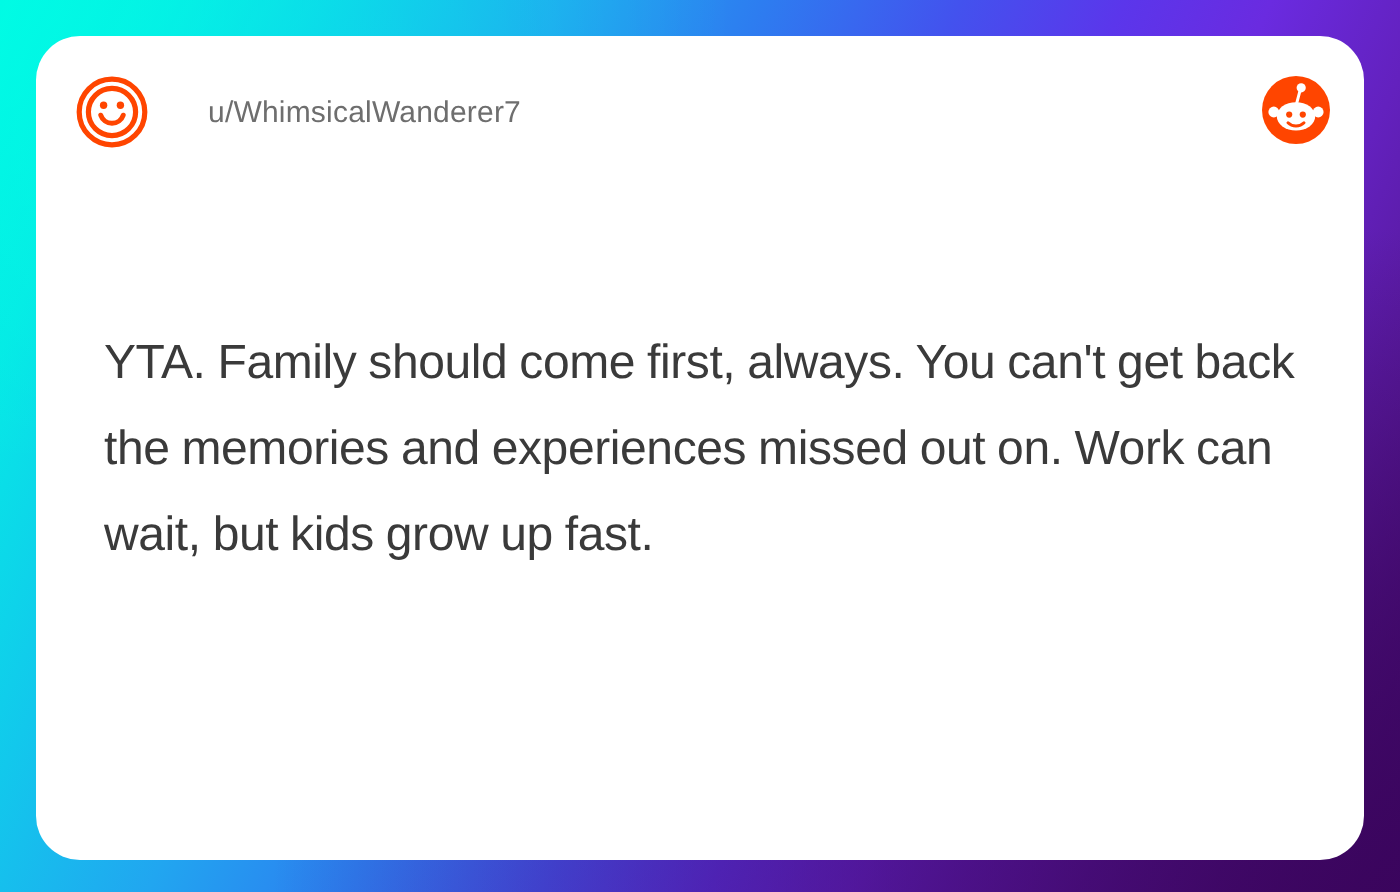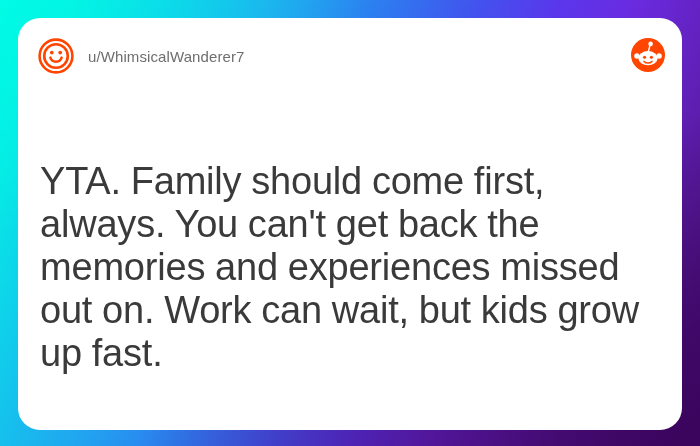--- a/index.html
+++ b/index.html
@@ -71,42 +71,42 @@
 
   .avatar {
     margin-left: 19px;
     width: 38px;
     height: 38px;
     flex: 0 0 38px;
     display: block;
   }
 
   .username {
-    margin-left: 13px;
+    margin-left: 29px;
     font-size: 15px;
     letter-spacing: 0.1px;
     color: #6E6E6E;
     font-family: "Liberation Sans", sans-serif;
     white-space: nowrap;
   }
 
   .brand-logo {
     position: absolute;
     right: 17px;
     top: 20px;
     width: 34px;
     height: 34px;
   }
 
   .post-body {
     position: absolute;
-    left: 22px;
+    left: 34px;
     right: 24px;
     top: 142px;
-    font-size: 38px;
+    font-size: 24px;
     line-height: 43px;
     color: #3A3A3A;
     letter-spacing: -0.2px;
     font-family: "Liberation Sans", sans-serif;
     font-weight: 400;
     word-spacing: -0.5px;
   }
 </style>
 </head>
 <body>

